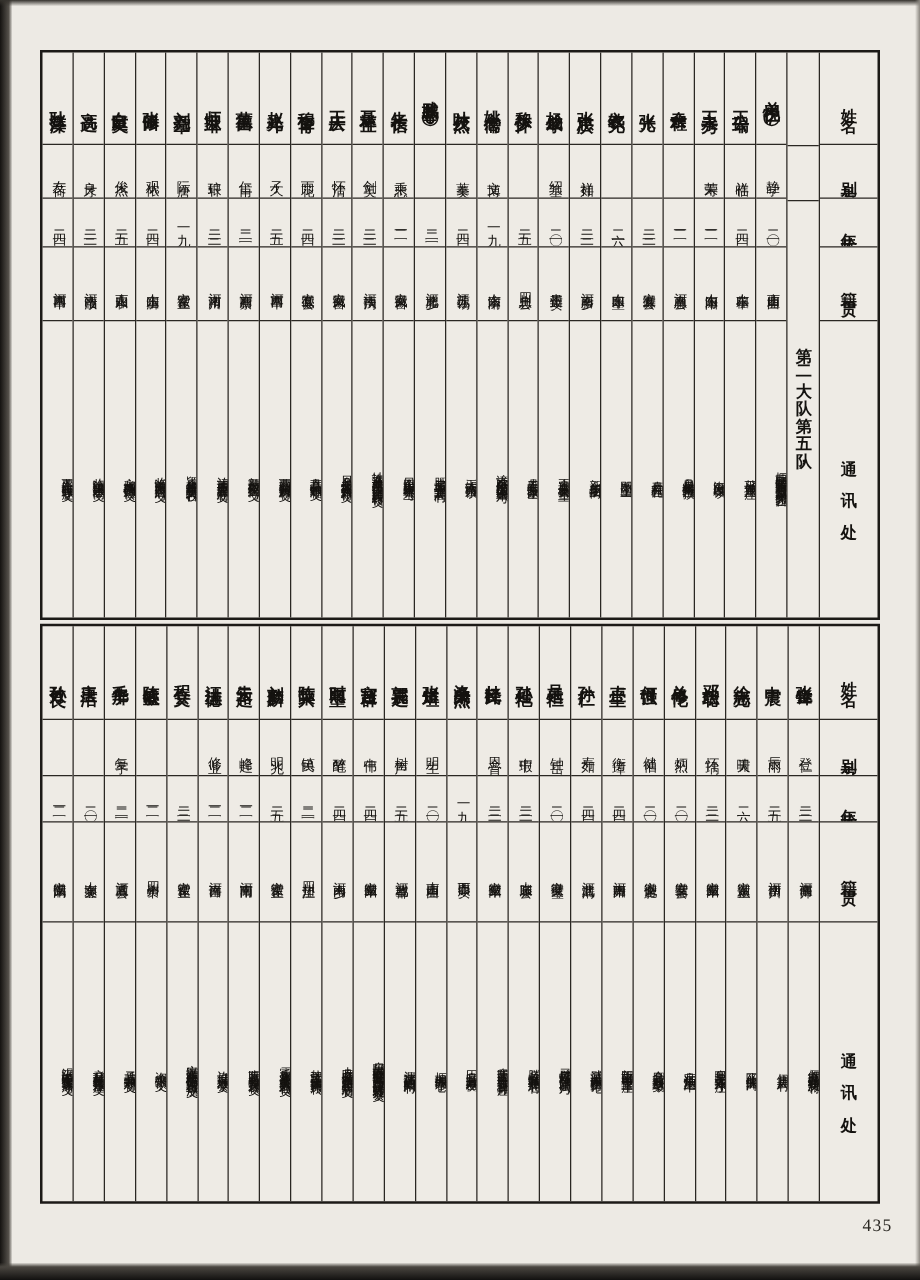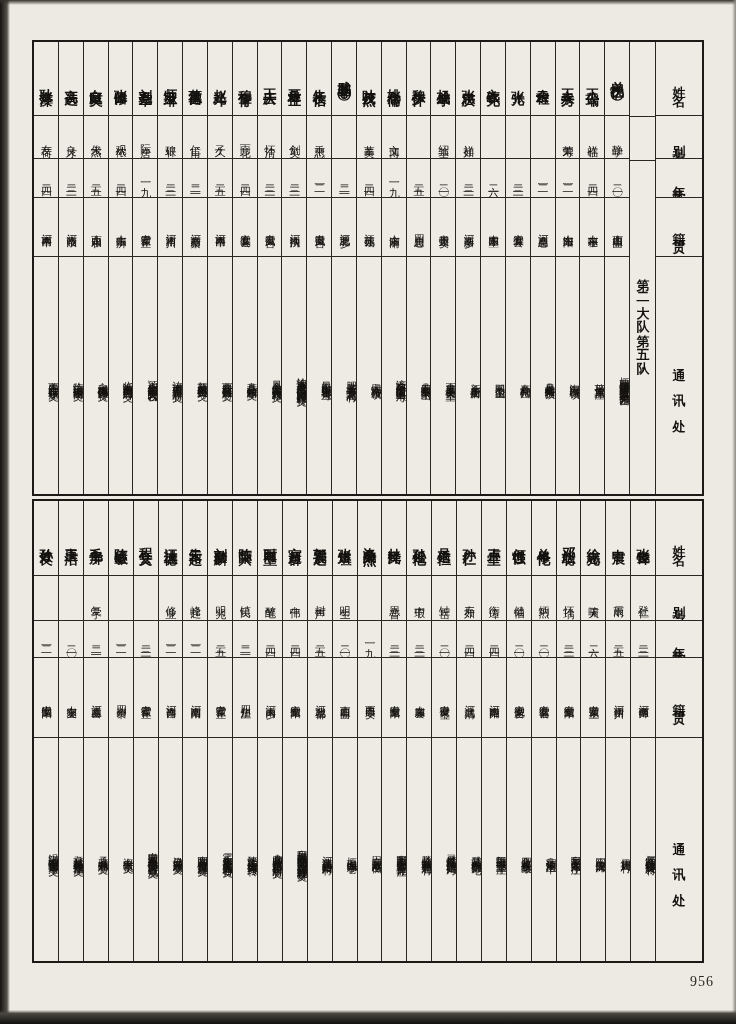--- a/index.html
+++ b/index.html
@@ -467,15 +467,15 @@
           <div class="cell r-name">孙效良</div>
           <div class="cell r-alias"></div>
           <div class="cell r-age">二一</div>
           <div class="cell r-place">安徽涡阳</div>
           <div class="cell r-addr">涡阳城中镇文明保华康号交</div>
         </div>
       </div>
 
   </div>
 
-  <div class="page-number">956</div>
+  <div class="page-number">435</div>
   <div class="edge-bottom"></div>
 </div>
 
 </body></html>

